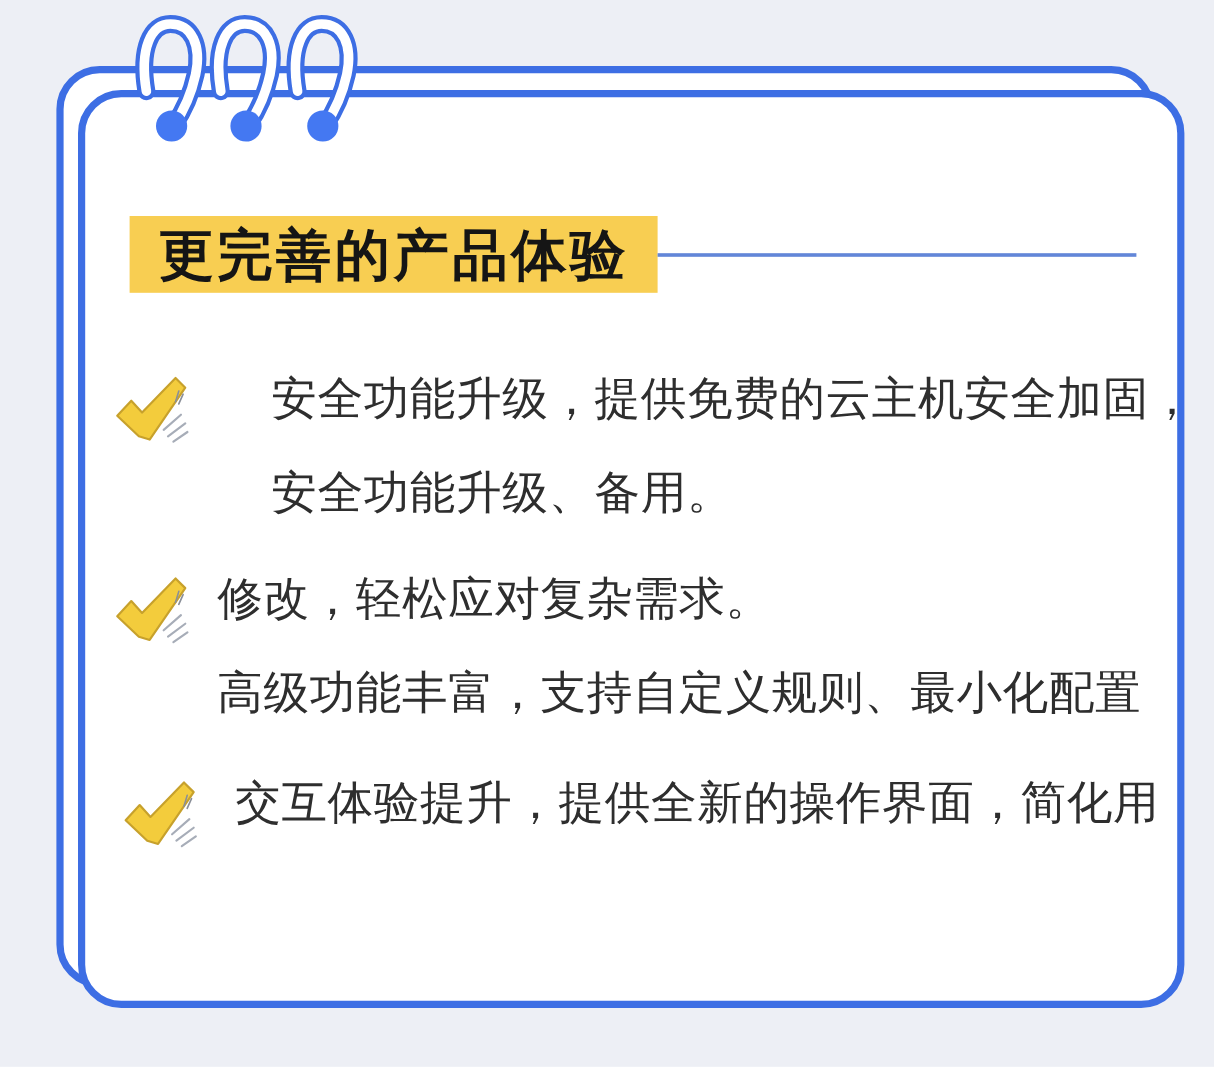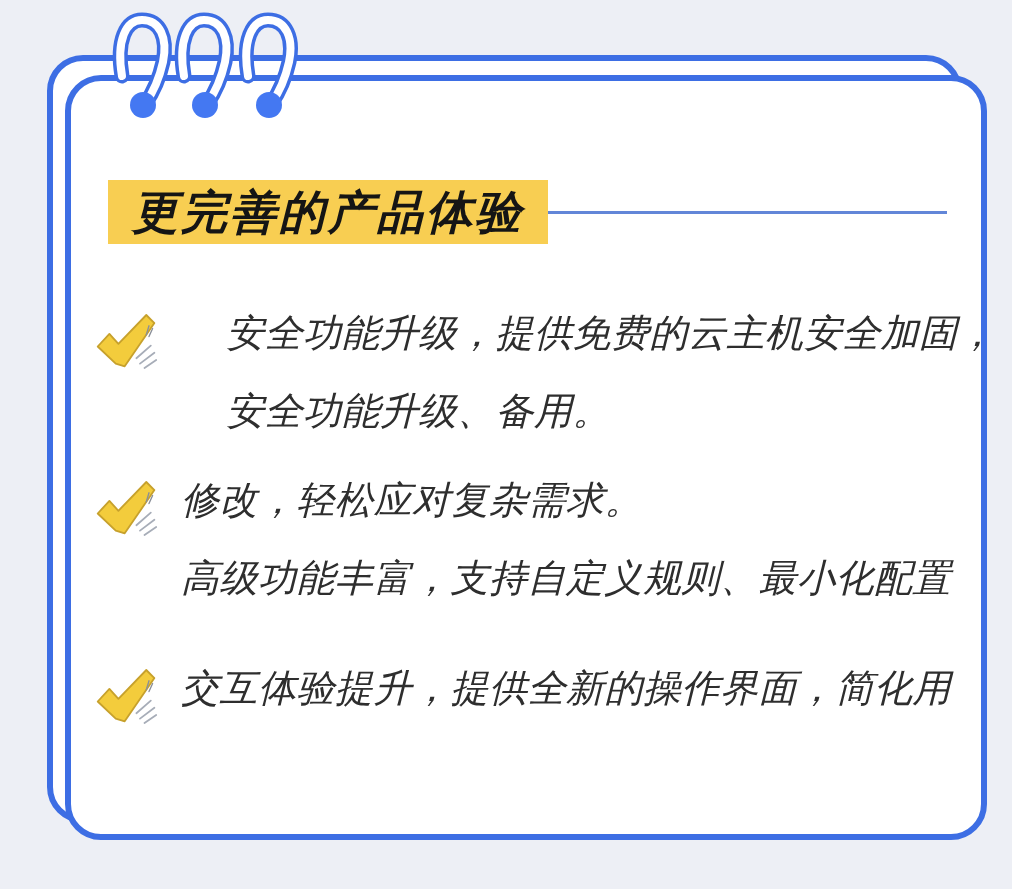--- a/index.html
+++ b/index.html
@@ -6,21 +6,20 @@
   body {
     font-family: "Liberation Sans", "DejaVu Sans", sans-serif;
     background: #edeff5;
   }
   .stage {
     position: relative;
     width: 1012px;
     height: 850px;
     background: #edeff5;
     overflow: hidden;
-    font-style: italic;
   }
   
   .sheet {
     position: absolute;
     background: #ffffff;
     border: 6px solid #3d6ee4;
     border-radius: 36px;
     box-sizing: border-box;
   }
   .sheet.back  { left: 47px; top: 55px; width: 915px; height: 768px; z-index: 1; }
@@ -53,21 +52,21 @@
   }
   
   .bullet {
     position: absolute;
     left: 24px;
     display: flex;
     align-items: flex-start;
   }
   .bullet.b1 { top: 213px; gap: 45px; }
   .bullet.b2 { top: 380px; }
-  .bullet.b3 { top: 568px; }
+  .bullet.b3 { top: 550px; text-align: center; }
   .check-wrap {
     width: 86px;
     padding-top: 16px;
     flex: 0 0 86px;
   }
   .bullet-text {
     width: 800px;
     font-size: 38px;
     line-height: 78px;
     font-weight: 500;

